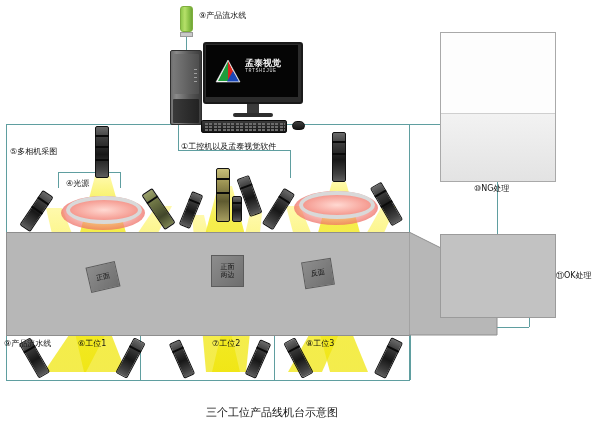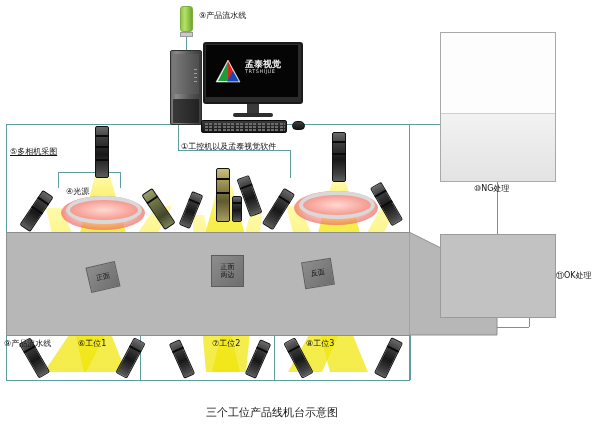--- a/index.html
+++ b/index.html
@@ -193,21 +193,21 @@
 
   <div class="abs" id="pc-tower" style="left:170px;top:50px;">
     <div id="pc-upper"></div>
     <div id="pc-lower"></div>
     <div class="pc-led" style="top:18px;"></div>
     <div class="pc-led" style="top:22px;"></div>
     <div class="pc-led" style="top:26px;"></div>
     <div class="pc-led" style="top:30px;"></div>
   </div>
 
-  <div class="abs" style="left:203px;top:42px;">
+  <div class="abs" style="left:203px;top:42px;font-family:Liberation Mono, monospace;">
     <div id="monitor-frame">
       <div id="monitor-screen">
         <div id="logo-wrap">
 
           <svg width="26" height="26" viewBox="0 0 26 26" style="position:absolute;left:0;top:2px;">
             <polygon points="13,1 25,23 1,23" fill="#ffffff" stroke="#dddddd" stroke-width="0.6"></polygon>
             <polygon points="13,2.5 23,22 13,22" fill="#d9261c"></polygon>
             <polygon points="13,2.5 3,22 13,22" fill="#1f9c3a"></polygon>
             <polygon points="18,12 24,22.5 12,22.5" fill="#1a47b8"></polygon>
             <polygon points="13,2.5 17.5,11.5 13,11.5" fill="#d9261c"></polygon>
@@ -368,22 +368,22 @@
   </div>
   <div class="cam" style="left:292px;top:338px;width:13px;height:40px;transform:rotate(-28deg);">
     <div class="barrel" style="width:13px;height:40px;"></div>
     <div class="band" style="left:0;top:9px;width:13px;height:2px;"></div>
   </div>
   <div class="cam" style="left:382px;top:338px;width:13px;height:40px;transform:rotate(26deg);">
     <div class="barrel" style="width:13px;height:40px;"></div>
     <div class="band" style="left:0;top:9px;width:13px;height:2px;"></div>
   </div>
 
-  <div class="lbl" style="left:10px;top:148px;text-decoration:underline;">⑤多相机采图</div>
-  <div class="lbl" style="left:66px;top:188px;">④光源</div>
+  <div class="lbl" style="left:10px;top:148px;">⑤多相机采图</div>
+  <div class="lbl" style="left:66px;top:180px;">④光源</div>
   <div class="lbl" style="left:4px;top:340px;">⑨产品流水线</div>
   <div class="lbl" style="left:78px;top:340px;">⑥工位1</div>
   <div class="lbl" style="left:212px;top:340px;">⑦工位2</div>
   <div class="lbl" style="left:306px;top:340px;">⑧工位3</div>
 
   <div id="title" style="left:0;top:405px;">三个工位产品线机台示意图</div>
 
 </div>
 
 </body></html>

